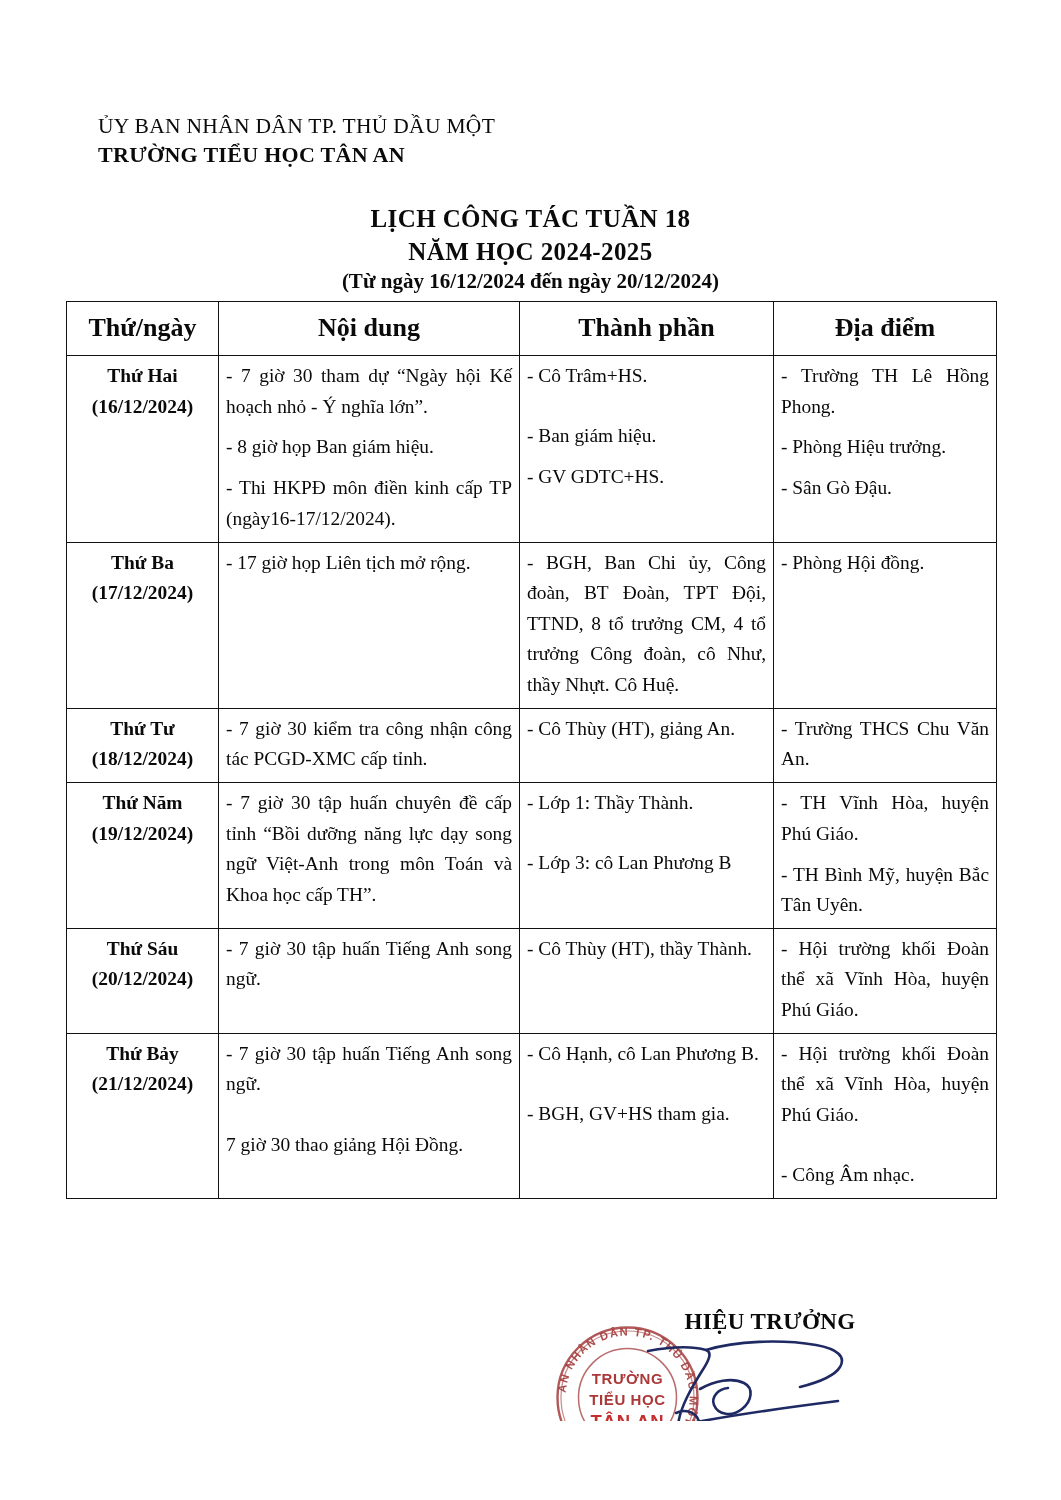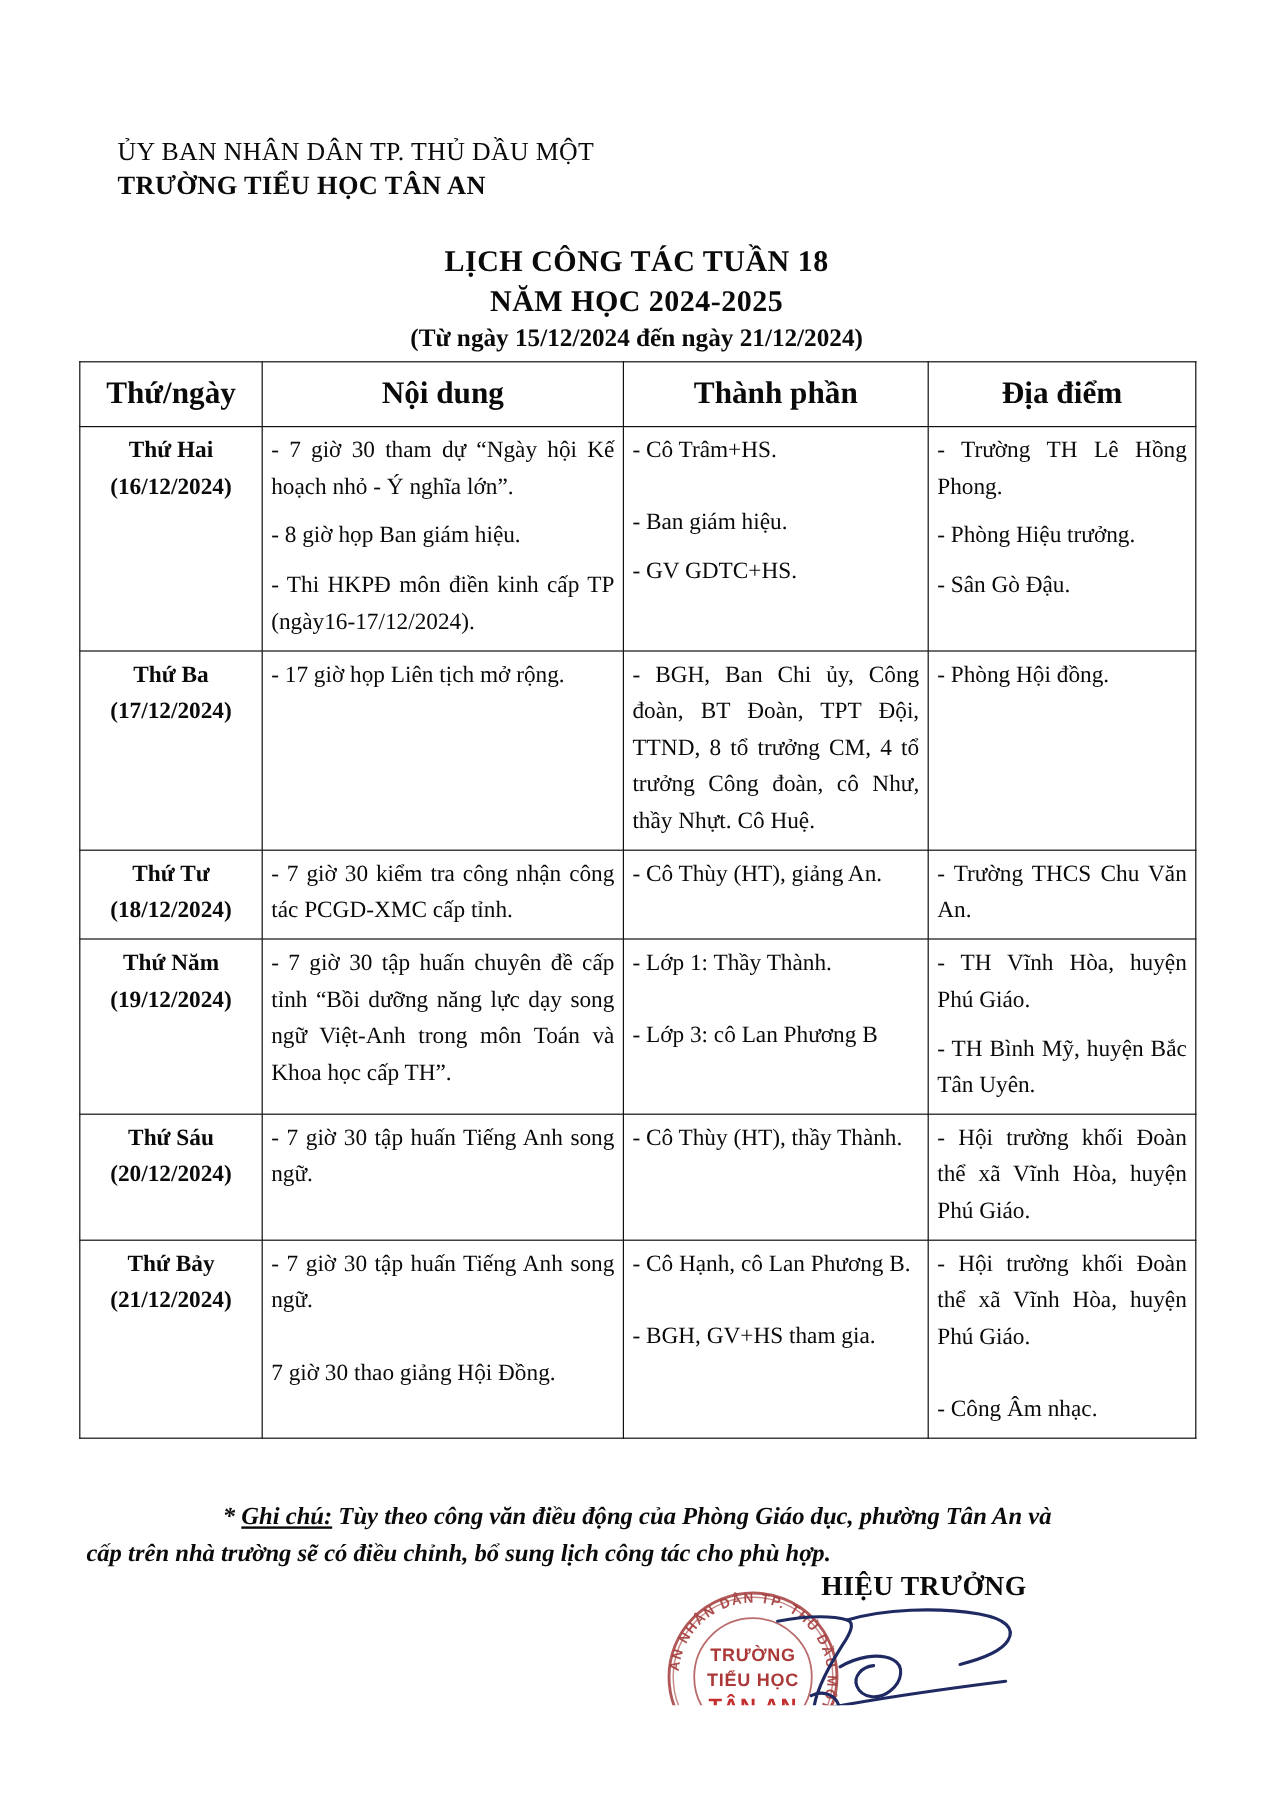--- a/index.html
+++ b/index.html
@@ -193,21 +193,21 @@
 <div class="page">
 
   <div class="letterhead">
     <div class="lh-line1">ỦY BAN NHÂN DÂN TP. THỦ DẦU MỘT</div>
     <div class="lh-line2">TRƯỜNG TIỂU HỌC TÂN AN</div>
   </div>
 
   <div class="title-block">
     <div class="title-main">LỊCH CÔNG TÁC TUẦN 18</div>
     <div class="title-year">NĂM HỌC 2024-2025</div>
-    <div class="title-range">(Từ ngày 15/12/2024 đến ngày 21/12/2024)</div>
+    <div class="title-range">(Từ ngày 16/12/2024 đến ngày 20/12/2024)</div>
   </div>
 
   <div class="sched-wrap">
     <table class="sched">
       <colgroup>
         <col class="c-day">
           <col class="c-cont">
           <col class="c-part">
           <col class="c-place">
       </colgroup>
@@ -318,25 +318,20 @@
             </td>
             <td class="body-cell">
               <p>- Hội trường khối Đoàn thể xã Vĩnh Hòa, huyện Phú Giáo.</p>
               <p class="gap">- Công Âm nhạc.</p>
             </td>
           </tr>
         </tbody>
     </table>
   </div>
 
-  <div class="note">
-    <span>*</span>
-    <u>Ghi chú:</u><span> Tùy theo công văn điều động của Phòng Giáo dục, phường Tân An và</span>
-    <span class="line2">cấp trên nhà trường sẽ có điều chỉnh, bổ sung lịch công tác cho phù hợp.</span>
-  </div>
 
   <div class="stamp">
     <svg width="165" height="165" viewBox="0 0 165 165" aria-hidden="true">
       <defs>
         <path id="ringPath" d="M 82.5,82.5 m -62,0 a 62,62 0 1,1 124,0 a 62,62 0 1,1 -124,0"></path>
       </defs>
       <circle cx="82.5" cy="82.5" r="70" fill="none" stroke="#9c2b2b" stroke-width="2.4" opacity="0.85"></circle>
       <circle cx="82.5" cy="82.5" r="66.5" fill="none" stroke="#9c2b2b" stroke-width="1.2" opacity="0.6"></circle>
       <circle cx="82.5" cy="82.5" r="49" fill="none" stroke="#9c2b2b" stroke-width="1.5" opacity="0.75"></circle>
       <text font-family="'Liberation Sans', sans-serif" font-size="11.2" font-weight="bold" fill="#9c2b2b" letter-spacing="1.4" opacity="0.9">

